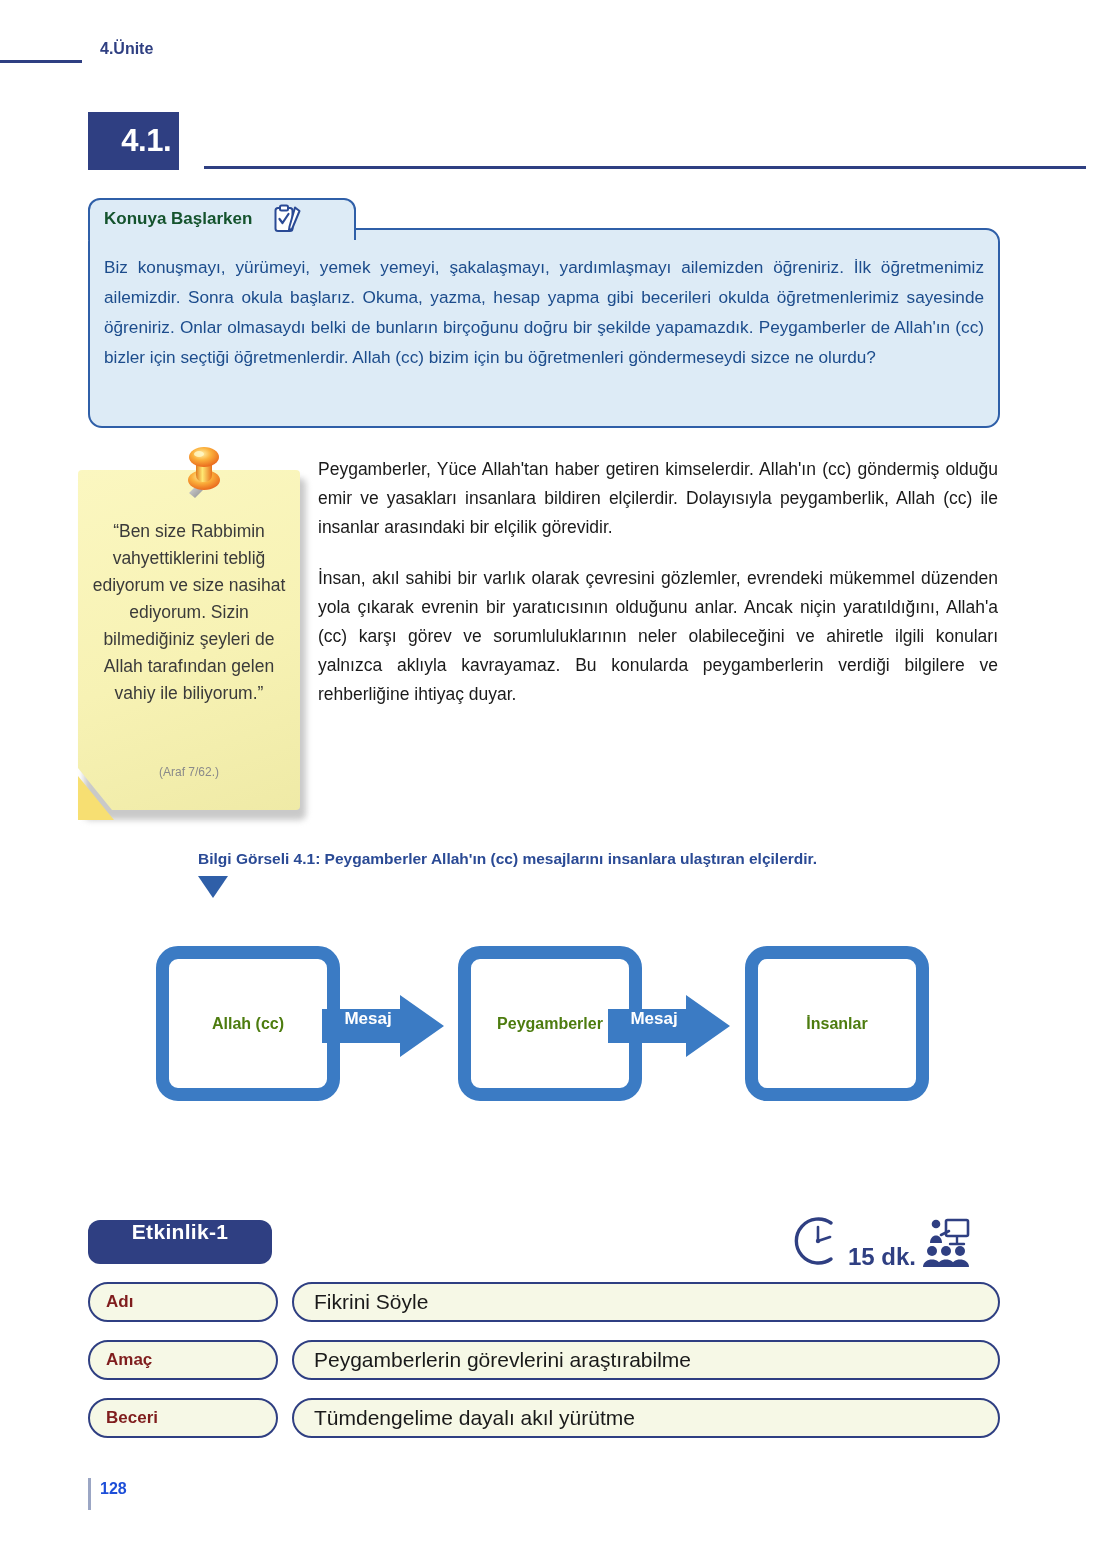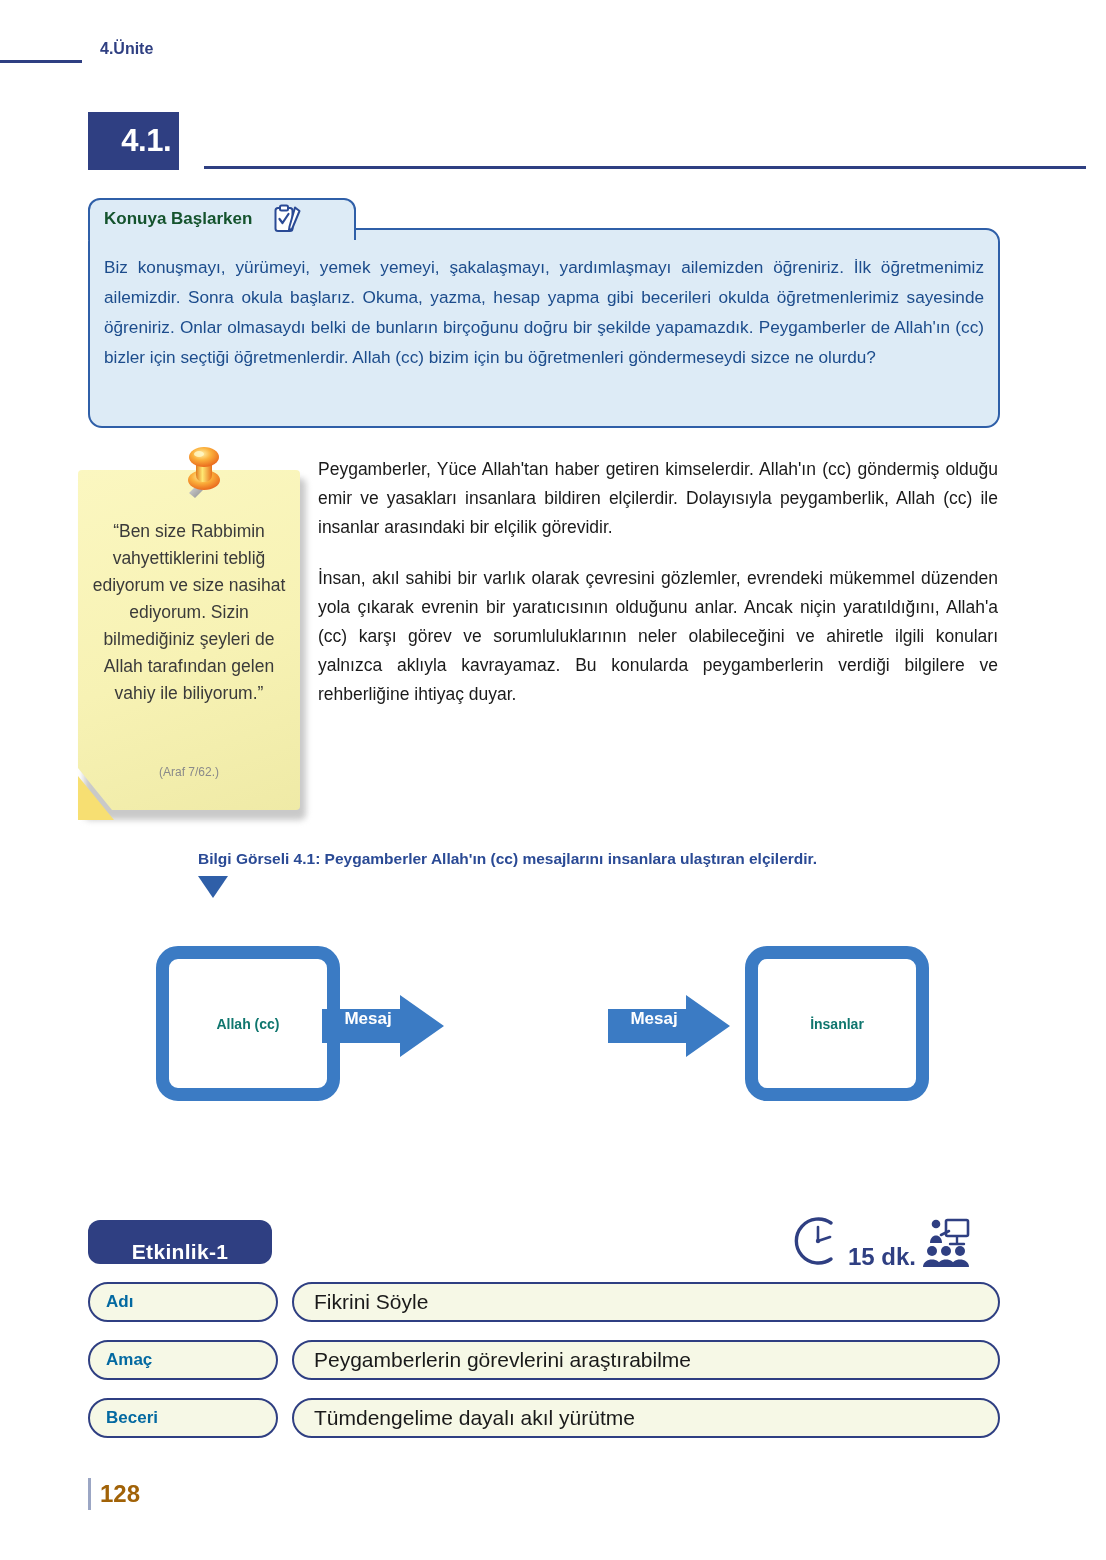--- a/index.html
+++ b/index.html
@@ -213,23 +213,23 @@
     height: 155px;
     border: 13px solid #3B7BC4;
     border-radius: 22px;
     background: #ffffff;
     box-sizing: border-box;
     display: flex;
     align-items: center;
     justify-content: center;
   }
   .dbox span {
-    font-size: 14px;
-    font-weight: 800;
-    color: #0f766e;
+    font-size: 16px;
+    font-weight: 800;
+    color: #4d7c0f;
   }
   #dbox-1 { left: 16px; }
   #dbox-2 { left: 318px; }
   #dbox-3 { left: 605px; }
   .darrow {
     position: absolute;
     top: 65px;
     width: 122px;
     height: 62px;
   }
@@ -248,21 +248,21 @@
   }
 
   
   #etkinlik-badge {
     position: absolute;
     left: 88px; top: 1220px;
     width: 184px; height: 44px;
     background: #2F3F82;
     border-radius: 12px;
     display: flex;
-    align-items: flex-end;
+    align-items: flex-start;
     justify-content: center;
   }
   #etkinlik-badge span {
     font-size: 21px;
     font-weight: 800;
     color: #ffffff;
     letter-spacing: 0.3px;
   }
   #etkinlik-meta {
     position: absolute;
@@ -287,21 +287,21 @@
     border: 2.5px solid #2F3F82;
     border-radius: 20px;
     box-sizing: border-box;
     display: flex;
     align-items: center;
     padding-left: 16px;
   }
   .elabel span {
     font-size: 17px;
     font-weight: 800;
-    color: #0369a1;
+    color: #7f1d1d;
   }
   .evalue {
     position: absolute;
     left: 292px;
     width: 708px;
     height: 40px;
     background: #F6F8E6;
     border: 2.5px solid #2F3F82;
     border-radius: 20px;
     box-sizing: border-box;
@@ -320,23 +320,23 @@
   
   #page-rule {
     position: absolute;
     left: 88px; top: 1478px;
     width: 3px; height: 32px;
     background: #9BA6C4;
   }
   #page-number {
     position: absolute;
     left: 100px; top: 1480px;
-    font-size: 24px;
-    font-weight: 800;
-    color: #a16207;
+    font-size: 16px;
+    font-weight: 800;
+    color: #1d4ed8;
   }
 </style>
 </head>
 <body>
 
 <div id="header-rule"></div>
 <div id="unit-label">4.Ünite</div>
 
 <div id="title-row">
   <div id="title-number">4.1.</div>
@@ -396,20 +396,23 @@
   <p class="body-p">İnsan, akıl sahibi bir varlık olarak çevresini gözlemler, evrendeki mükemmel düzenden yola çıkarak evrenin bir yaratıcısının olduğunu anlar. Ancak niçin yaratıldığını, Allah'a (cc) karşı görev ve sorumluluklarının neler olabileceğini ve ahiretle ilgili konuları yalnızca aklıyla kavrayamaz. Bu konularda peygamberlerin verdiği bilgilere ve rehberliğine ihtiyaç duyar.</p>
 </div>
 
 <div id="fig-caption">Bilgi Görseli 4.1: Peygamberler Allah'ın (cc) mesajlarını insanlara ulaştıran elçilerdir.</div>
 <div id="fig-triangle"></div>
 
 <div id="diagram">
   <div class="dbox" id="dbox-1">
     <span>Allah (cc)</span>
   </div>
+  <div class="dbox" id="dbox-2">
+    <span>Peygamberler</span>
+  </div>
   <div class="dbox" id="dbox-3">
     <span>İnsanlar</span>
   </div>
 
   <div class="darrow" id="darrow-1">
     <svg width="122" height="62" viewBox="0 0 122 62">
       <path d="M0 14 H78 V0 L122 31 L78 62 V48 H0 Z" fill="#3B7BC4"></path>
     </svg>
     <span class="darrow-label">Mesaj</span>
   </div>

